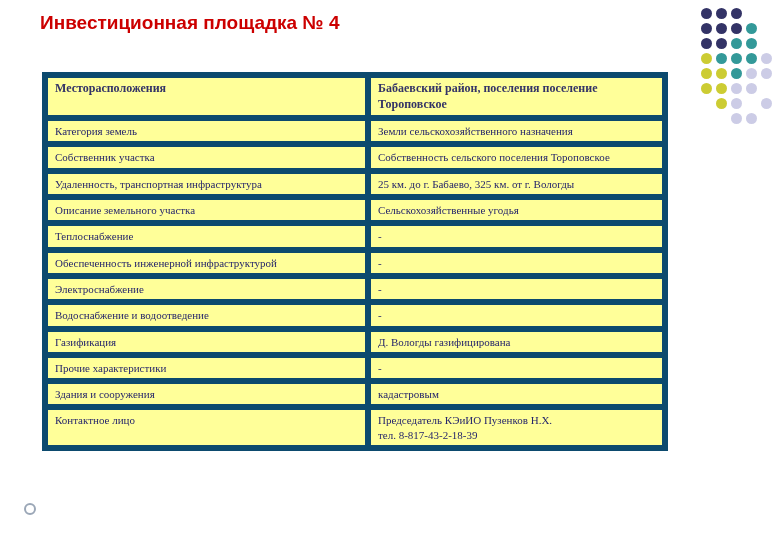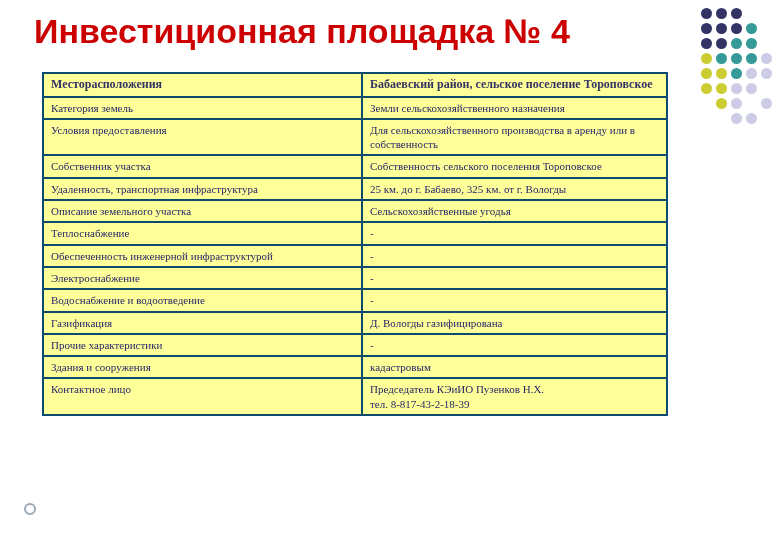--- a/index.html
+++ b/index.html
@@ -1,30 +1,30 @@
 <!DOCTYPE html>
 <html><head>
 <meta charset="utf-8">
 <style>
   html,body{margin:0;padding:0;}
   body{
     width:780px;height:540px;position:relative;background:#ffffff;
     font-family:"Liberation Serif",serif;overflow:hidden;
   }
   .slide-title{
-    position:absolute;left:34px;top:12px;width:640px;
+    position:absolute;left:40px;top:12px;width:640px;
     font-family:"Liberation Sans",sans-serif;font-weight:bold;
-    font-size:34px;color:#CC0000;
+    font-size:19px;color:#CC0000;
   }
   table.inv-table{
     position:absolute;left:42px;top:72px;width:626px;
     border-collapse:collapse;table-layout:fixed;
   }
   table.inv-table td{
-    border:2px solid #0c4a6e;background:#FFFF99;color:#26266B;
+    border:6px solid #0c4a6e;background:#FFFF99;color:#26266B;
     font-size:11px;line-height:1.3;padding:3px 7px;vertical-align:top;
     font-family:"Liberation Serif",serif;
   }
   td.cell-label{width:303px;}
   td.cell-value{white-space:pre-line;}
   tr.hdr td{font-weight:bold;font-size:12px;color:#333366;}
   .dots{position:absolute;top:6px;right:6px;line-height:0;}
   .dots .dot-row{height:15px;line-height:0;}
   .dot{width:11px;height:11px;border-radius:50%;display:inline-block;margin:2px;}
   .dot.empty{background:transparent;}
@@ -46,29 +46,25 @@
     <div class="dot-row"><span class="dot" style="background: rgb(204, 204, 51);"></span><span class="dot" style="background: rgb(204, 204, 51);"></span><span class="dot" style="background: rgb(51, 153, 153);"></span><span class="dot" style="background: rgb(204, 204, 230);"></span><span class="dot" style="background: rgb(204, 204, 230);"></span></div>
     <div class="dot-row"><span class="dot" style="background: rgb(204, 204, 51);"></span><span class="dot" style="background: rgb(204, 204, 51);"></span><span class="dot" style="background: rgb(204, 204, 230);"></span><span class="dot" style="background: rgb(204, 204, 230);"></span><span class="dot empty"></span></div>
     <div class="dot-row"><span class="dot empty"></span><span class="dot" style="background: rgb(204, 204, 51);"></span><span class="dot" style="background: rgb(204, 204, 230);"></span><span class="dot empty"></span><span class="dot" style="background: rgb(204, 204, 230);"></span></div>
     <div class="dot-row"><span class="dot empty"></span><span class="dot empty"></span><span class="dot" style="background: rgb(204, 204, 230);"></span><span class="dot" style="background: rgb(204, 204, 230);"></span><span class="dot empty"></span></div>
   </div>
 
 <table class="inv-table">
   <tbody id="table-body">
       <tr class="hdr">
         <td class="cell-label">Месторасположения</td>
-        <td class="cell-value">Бабаевский район, сельское поселение Тороповское</td>
+        <td class="cell-value">Бабаевский район, поселения поселение Тороповское</td>
       </tr>
       <tr>
         <td class="cell-label">Категория земель</td>
         <td class="cell-value">Земли сельскохозяйственного назначения</td>
-      </tr>
-      <tr>
-        <td class="cell-label">Условия предоставления</td>
-        <td class="cell-value">Для сельскохозяйственного производства в аренду или в собственность</td>
       </tr>
       <tr>
         <td class="cell-label">Собственник участка</td>
         <td class="cell-value">Собственность сельского поселения Тороповское</td>
       </tr>
       <tr>
         <td class="cell-label">Удаленность, транспортная инфраструктура</td>
         <td class="cell-value">25 км. до г. Бабаево, 325 км. от г. Вологды</td>
       </tr>
       <tr>

